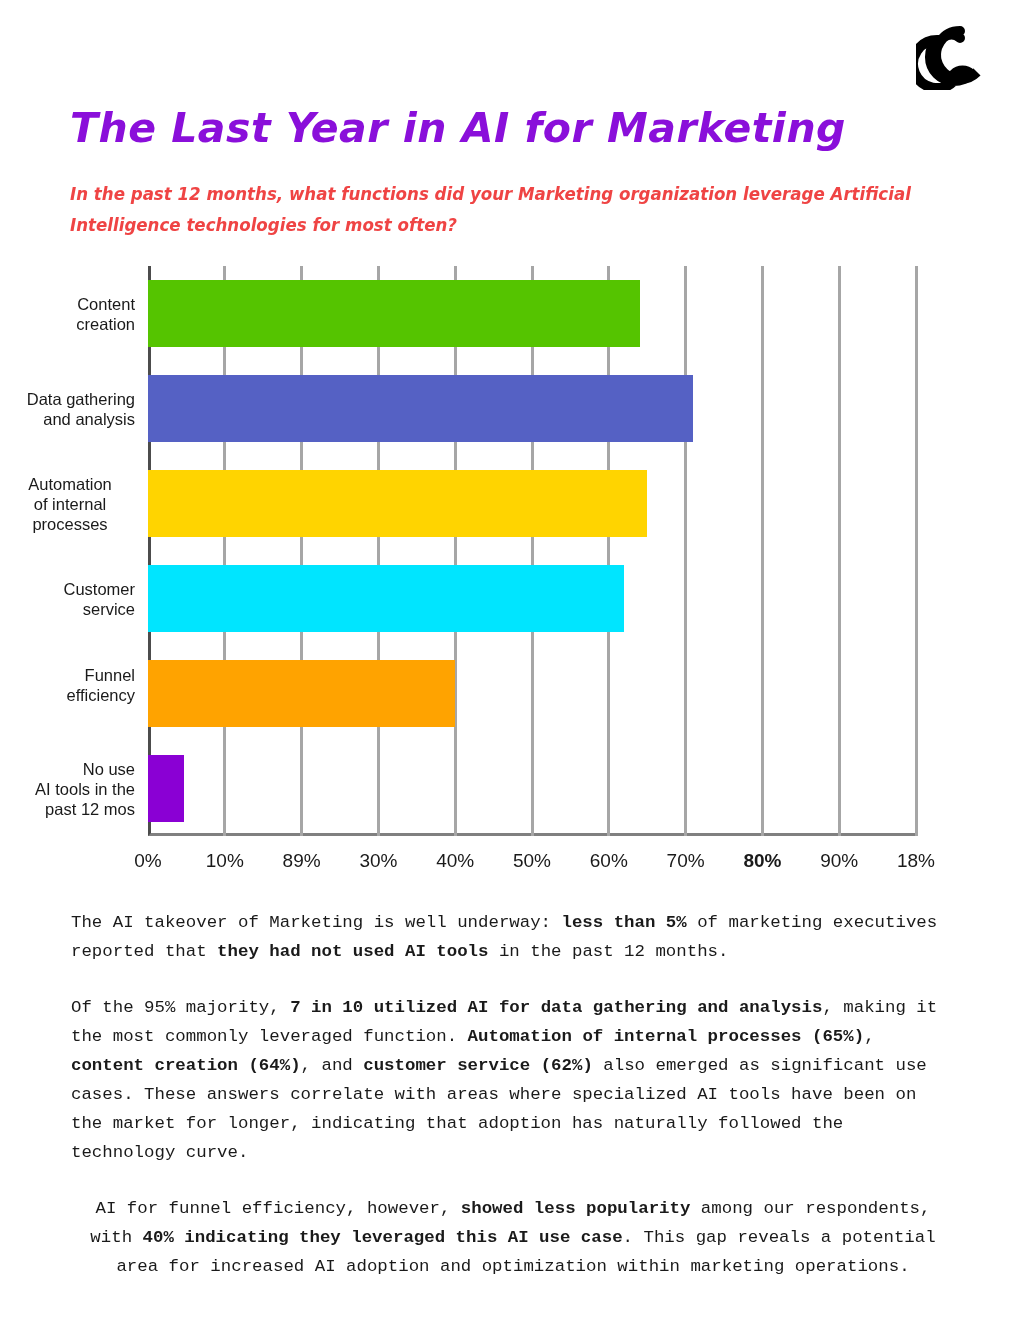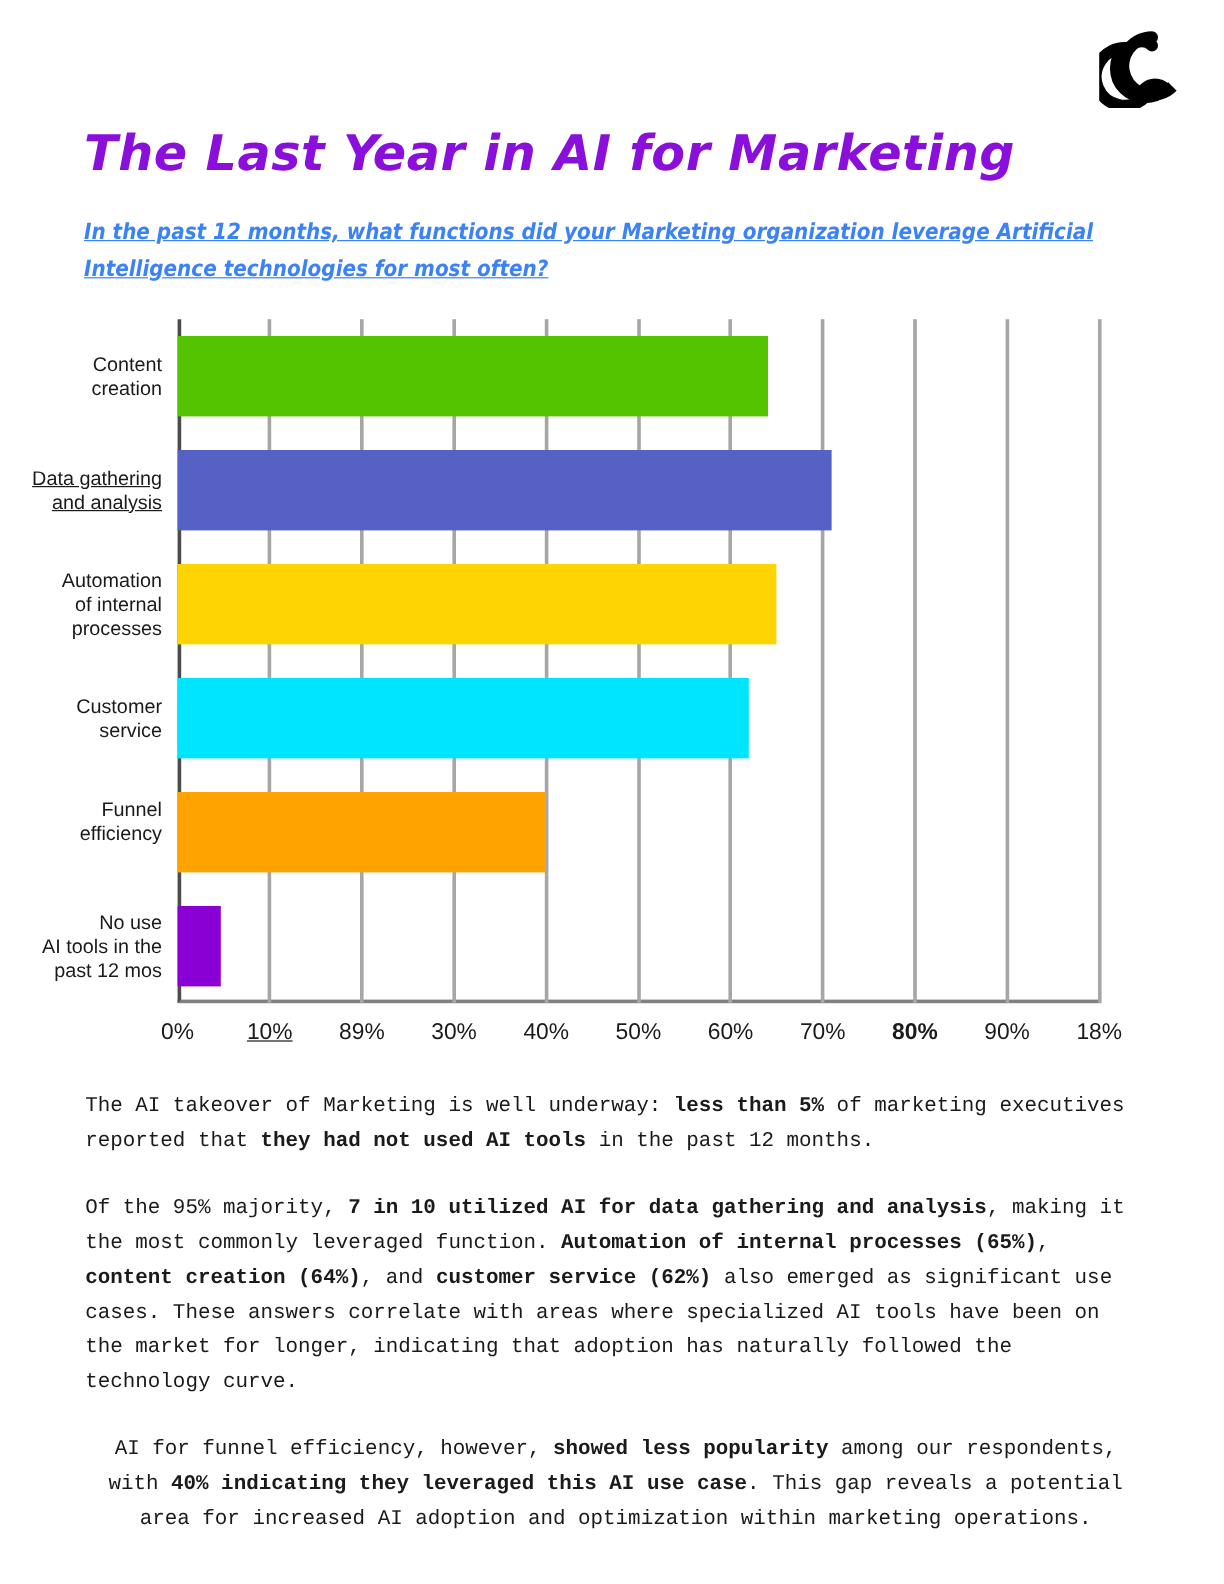--- a/index.html
+++ b/index.html
@@ -39,22 +39,21 @@
   #subtitle {
     position: absolute;
     left: 70px;
     top: 178px;
     width: 870px;
     font-family: "DejaVu Sans Condensed", "Liberation Sans Narrow", "Liberation Sans", sans-serif;
     font-size: 18.5px;
     font-weight: bold;
     font-style: italic;
     line-height: 31px;
-    color: #3b82f6;
-    text-decoration: underline;
+    color: #ef4444;
   }
 
   
   #chart {
     position: absolute;
     left: 0px;
     top: 266px;
     width: 969px;
     height: 600px;
   }
@@ -169,46 +168,46 @@
       </div>
       <div class="bar-row" style="top: 475px;">
         <div class="bar" style="width: 36.096px; background: rgb(138, 0, 212);"></div>
       </div>
     </div>
   <div id="catlabels">
       <div class="cat-label" style="top: 27.5px;">
         <div>Content</div>
         <div>creation</div>
       </div>
-      <div class="cat-label" style="top: 122.5px; text-decoration: underline;">
+      <div class="cat-label" style="top: 122.5px;">
         <div>Data gathering</div>
         <div>and analysis</div>
       </div>
-      <div class="cat-label" style="top: 207.5px;">
+      <div class="cat-label" style="top: 207.5px; text-align: center;">
         <div>Automation</div>
         <div>of internal</div>
         <div>processes</div>
       </div>
       <div class="cat-label" style="top: 312.5px;">
         <div>Customer</div>
         <div>service</div>
       </div>
       <div class="cat-label" style="top: 399px;">
         <div>Funnel</div>
         <div>efficiency</div>
       </div>
       <div class="cat-label" style="top: 492.5px;">
         <div>No use</div>
         <div>AI tools in the</div>
         <div>past 12 mos</div>
       </div>
     </div>
   <div id="xticks">
       <div class="xtick" style="left: 108px;">0%</div>
-      <div class="xtick" style="left: 184.8px; text-decoration: underline;">10%</div>
+      <div class="xtick" style="left: 184.8px;">10%</div>
       <div class="xtick" style="left: 261.6px;">89%</div>
       <div class="xtick" style="left: 338.4px;">30%</div>
       <div class="xtick" style="left: 415.2px;">40%</div>
       <div class="xtick" style="left: 492px;">50%</div>
       <div class="xtick" style="left: 568.8px;">60%</div>
       <div class="xtick" style="left: 645.6px;">70%</div>
       <div class="xtick" style="left: 722.4px; font-weight: bold;">80%</div>
       <div class="xtick" style="left: 799.2px;">90%</div>
       <div class="xtick" style="left: 876px;">18%</div>
     </div>

